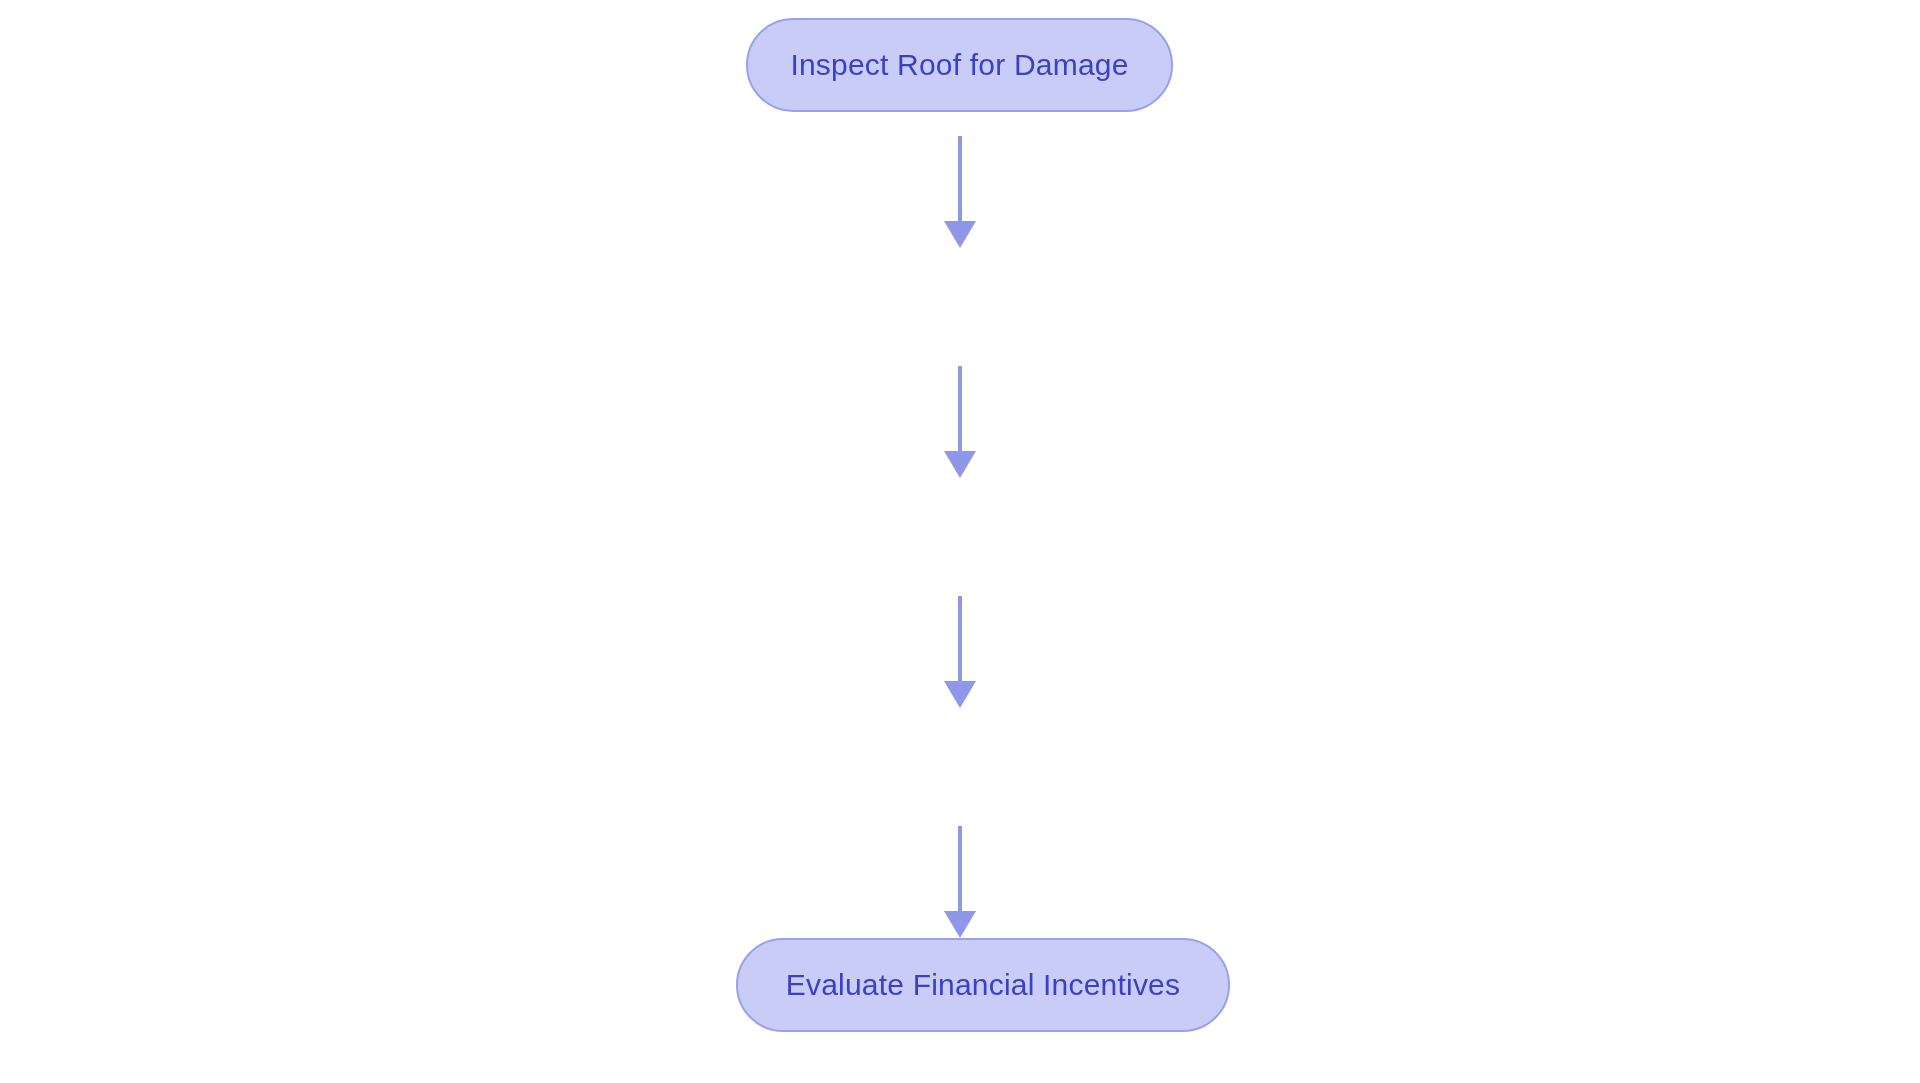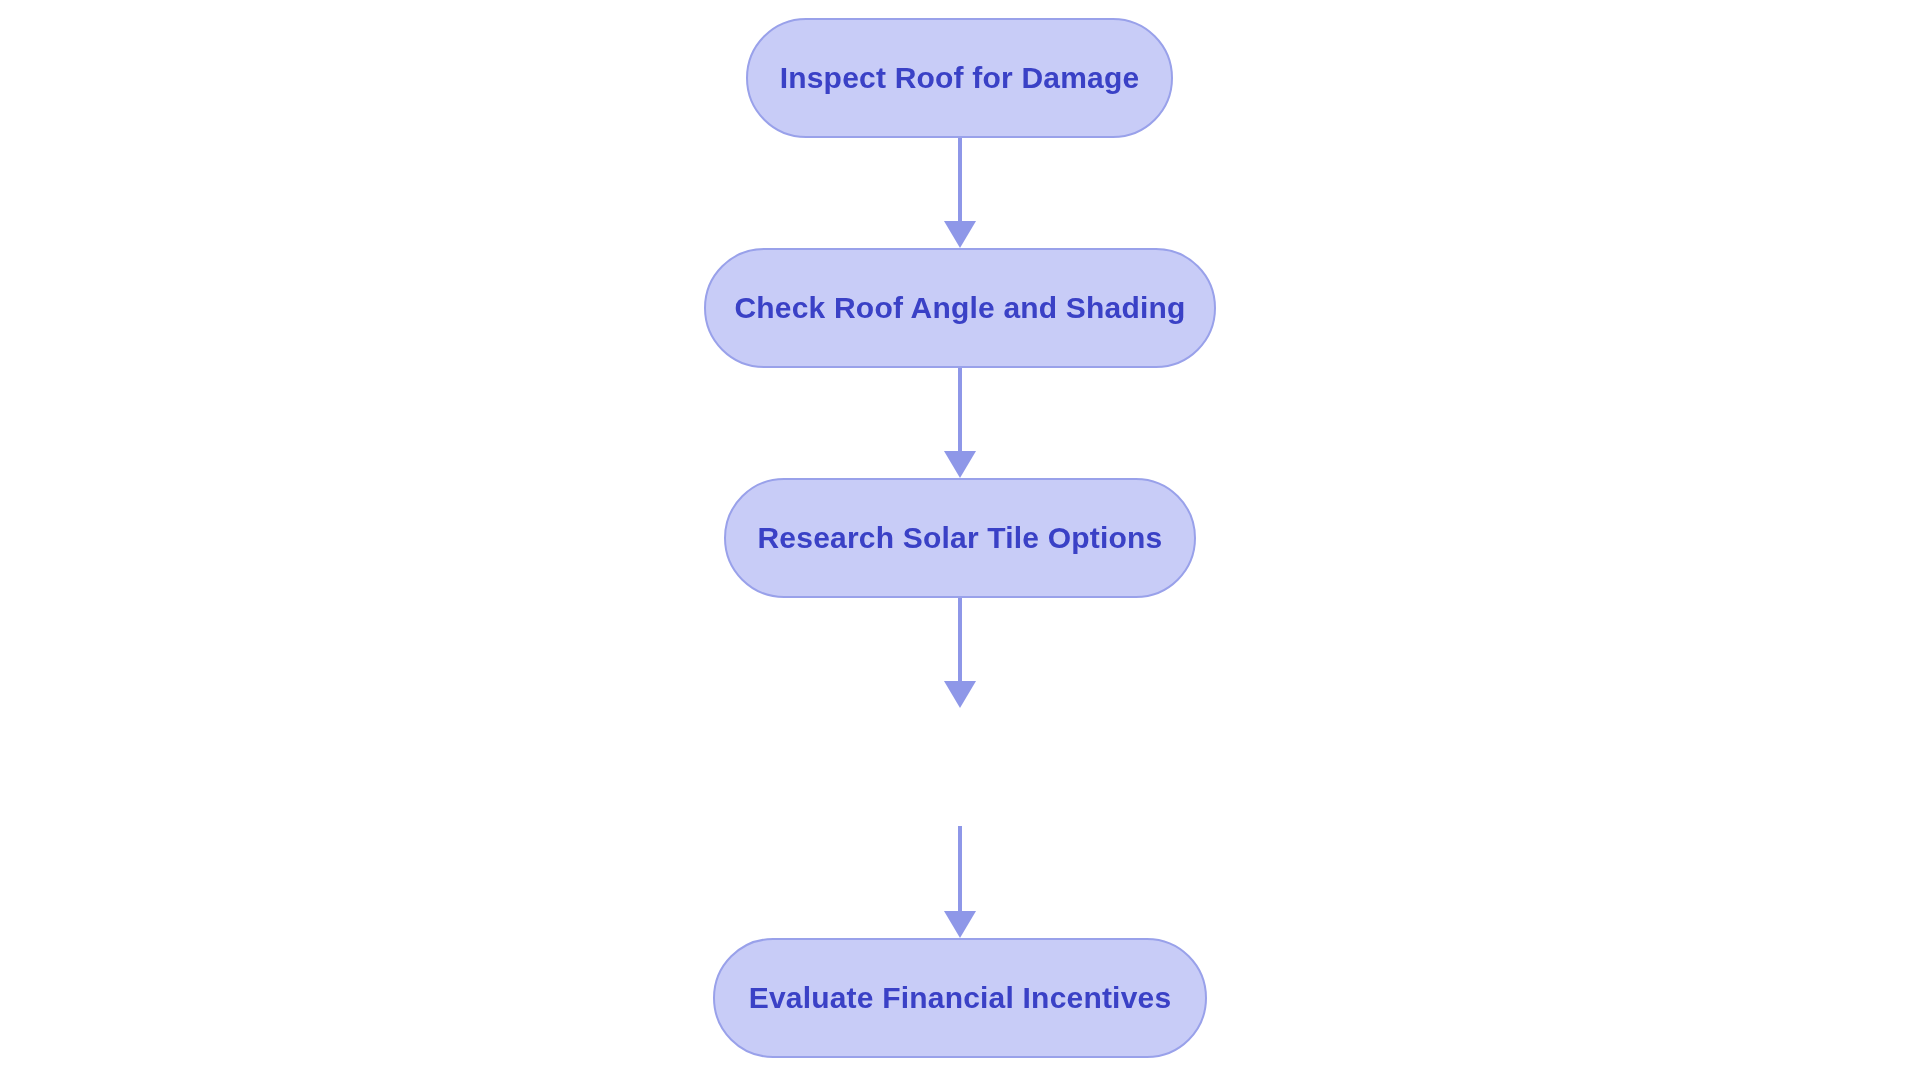--- a/index.html
+++ b/index.html
@@ -12,40 +12,40 @@
     font-family: "Liberation Sans", sans-serif;
   }
   .canvas {
     position: relative;
     width: 1920px;
     height: 1083px;
     background: #ffffff;
   }
   .flow-node {
     position: absolute;
-    height: 120px;
+    height: 94px;
     box-sizing: border-box;
     background: #c8ccf7;
     border: 2px solid #99a1ea;
     border-radius: 60px;
     display: flex;
     align-items: center;
     justify-content: center;
     color: #3a41c6;
     font-size: 30px;
-    font-weight: 700;
+    font-weight: 400;
     letter-spacing: 0.2px;
     white-space: nowrap;
     z-index: 2;
   }
   .node-1 { left: 746px; top: 18px;  width: 427px; }
   .node-2 { left: 704px; top: 248px; width: 512px; }
   .node-3 { left: 724px; top: 478px; width: 472px; }
   .node-4 { left: 690px; top: 708px; width: 539px; }
-  .node-5 { left: 713px; top: 938px; width: 494px; text-align: right; }
+  .node-5 { left: 736px; top: 938px; width: 494px; text-align: right; }
 
   .arrow-line {
     position: absolute;
     left: 958px;
     width: 4px;
     height: 86px;
     background: #8e97e8;
     z-index: 1;
   }
   .arrow-head {
@@ -68,30 +68,24 @@
 
 <div class="canvas">
 
   <div class="flow-node node-1">
     <span>Inspect Roof for Damage</span>
   </div>
 
   <div class="arrow-line a1-line"></div>
   <div class="arrow-head a1-head"></div>
 
-  <div class="flow-node node-2">
-    <span>Check Roof Angle and Shading</span>
-  </div>
 
   <div class="arrow-line a2-line"></div>
   <div class="arrow-head a2-head"></div>
 
-  <div class="flow-node node-3">
-    <span>Research Solar Tile Options</span>
-  </div>
 
   <div class="arrow-line a3-line"></div>
   <div class="arrow-head a3-head"></div>
 
 
   <div class="arrow-line a4-line"></div>
   <div class="arrow-head a4-head"></div>
 
   <div class="flow-node node-5">
     <span>Evaluate Financial Incentives</span>

